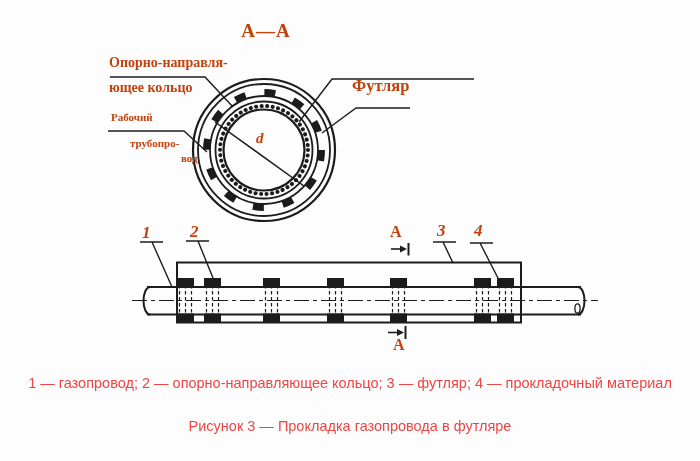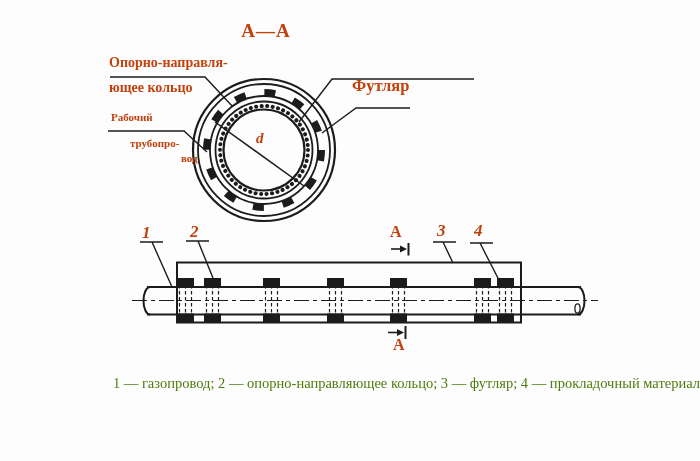--- a/index.html
+++ b/index.html
@@ -12,22 +12,22 @@
   .draw-label{font-family:Liberation Serif, serif;font-weight:bold;color:#c2410c;}
   .section-title{font-size:19px;font-weight:bold;letter-spacing:1px;text-align:center;}
   .ring-label{font-size:14px;}
   .gasket-label{font-size:15.5px;}
   .casing-label{font-size:16.5px;}
   .pipe-label{font-size:11px;}
   .dia-label{font-size:15px;font-style:italic;font-weight:bold;}
   .callout-num{font-size:17px;font-weight:bold;font-style:italic;}
   .section-letter{font-size:16px;font-weight:bold;}
   .caption{
-    position:absolute;left:0;width:700px;text-align:right;
-    font-family:Liberation Serif, serif;font-size:14.5px;color:#4d7c0f;
+    position:absolute;left:0;width:700px;text-align:center;
+    font-family:Liberation Sans, sans-serif;font-size:14.5px;color:#ef4444;
   }
 </style>
 </head>
 <body>
 
 <div class="stage">
 
   <svg width="700" height="461" viewBox="0 0 700 461">
     <g stroke="#1c1c1c" fill="none" stroke-linecap="butt">
 
@@ -145,14 +145,15 @@
 
   <div class="lbl draw-label callout-num" style="left:142px;top:224px;">1</div>
   <div class="lbl draw-label callout-num" style="left:190px;top:223px;">2</div>
   <div class="lbl draw-label callout-num" style="left:437px;top:222px;">3</div>
   <div class="lbl draw-label callout-num" style="left:474px;top:222px;">4</div>
 
   <div class="lbl draw-label section-letter" style="left:390px;top:224px;">А</div>
   <div class="lbl draw-label section-letter" style="left:393px;top:337px;">А</div>
 
   <div class="caption" style="top:375px;">1 — газопровод; 2 — опорно-направляющее кольцо; 3 — футляр; 4 — прокладочный материал</div>
+  <div class="caption" style="top:418px;">Рисунок 3 — Прокладка газопровода в футляре</div>
 
 </div>
 
 </body></html>

